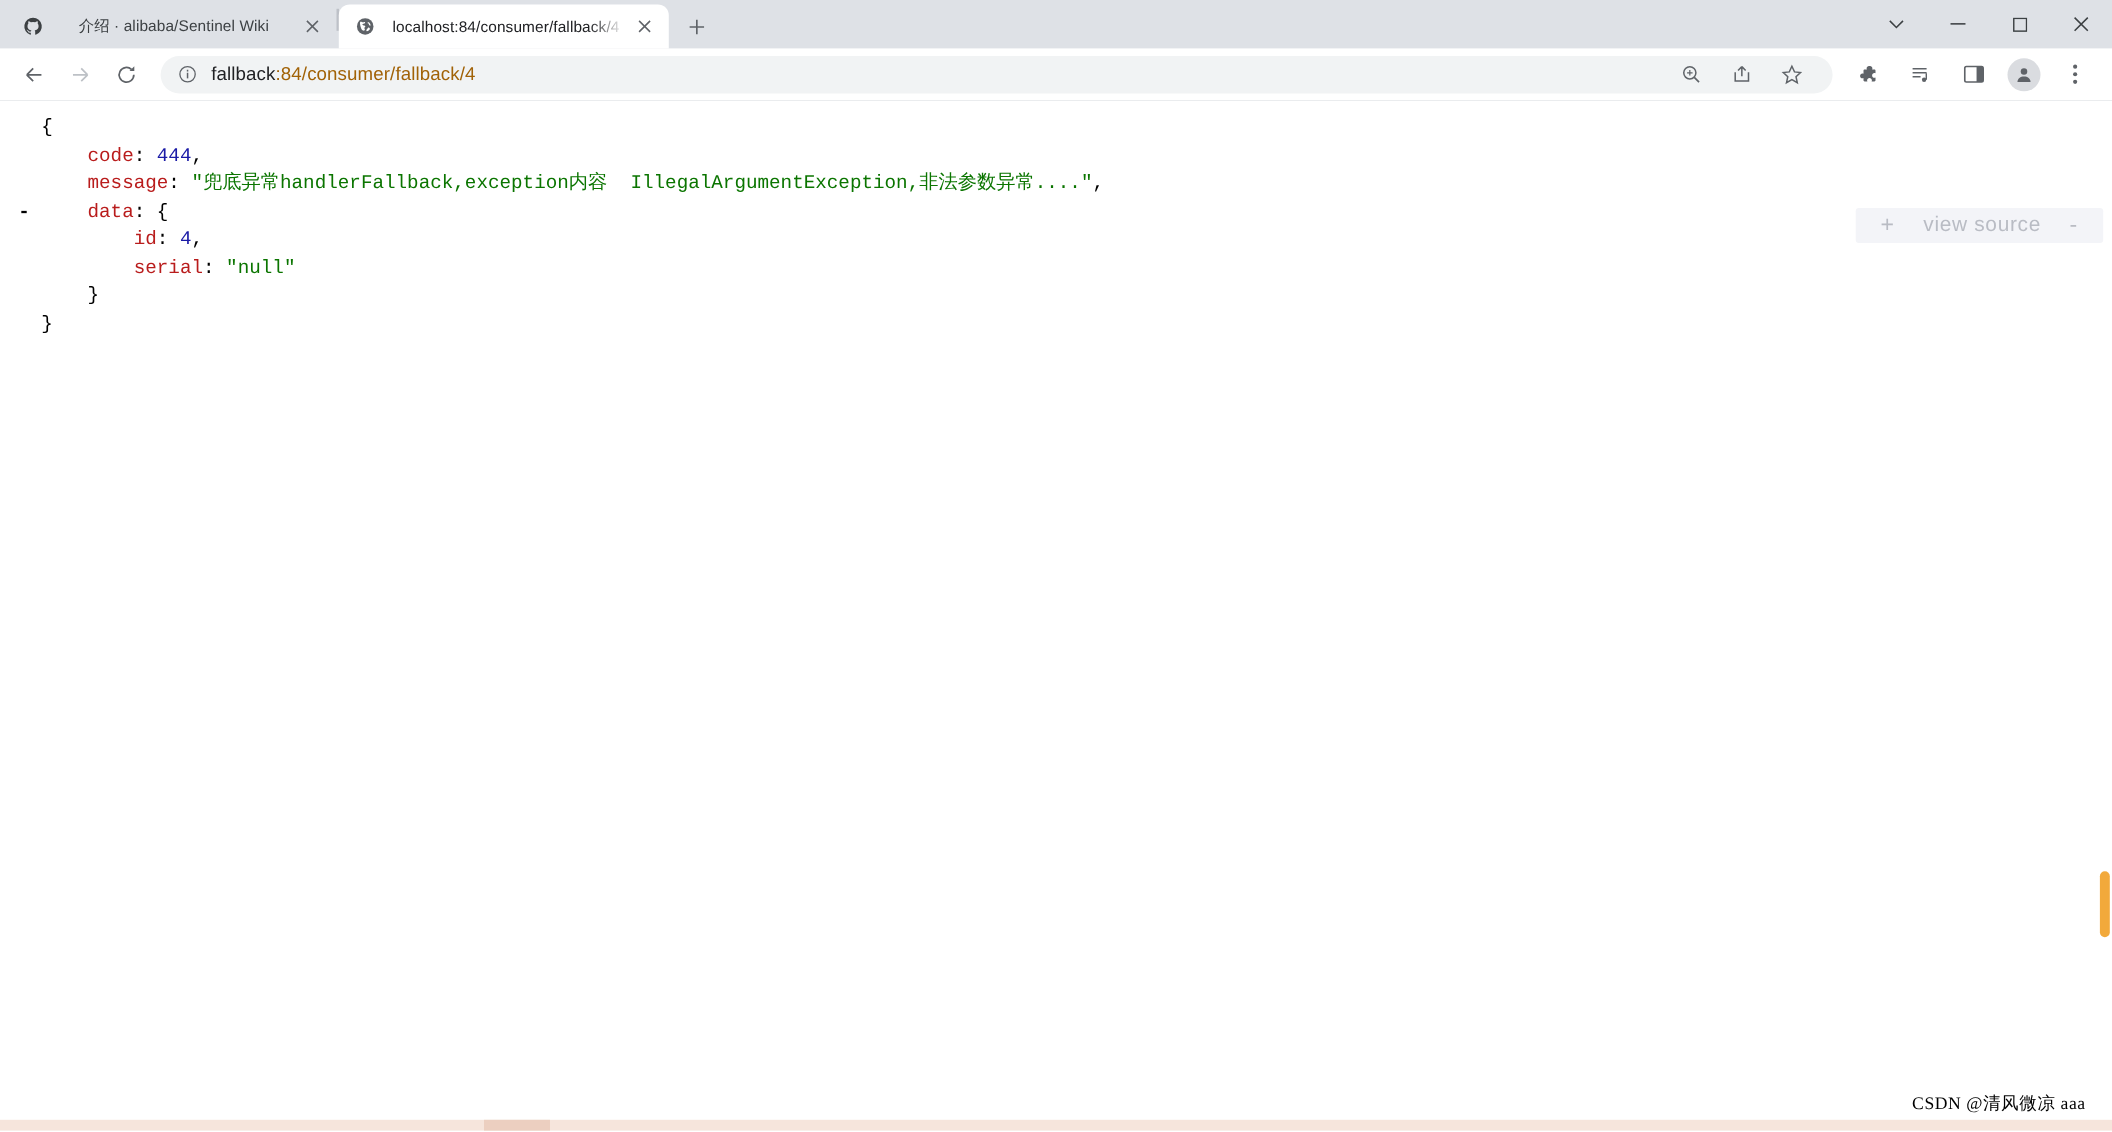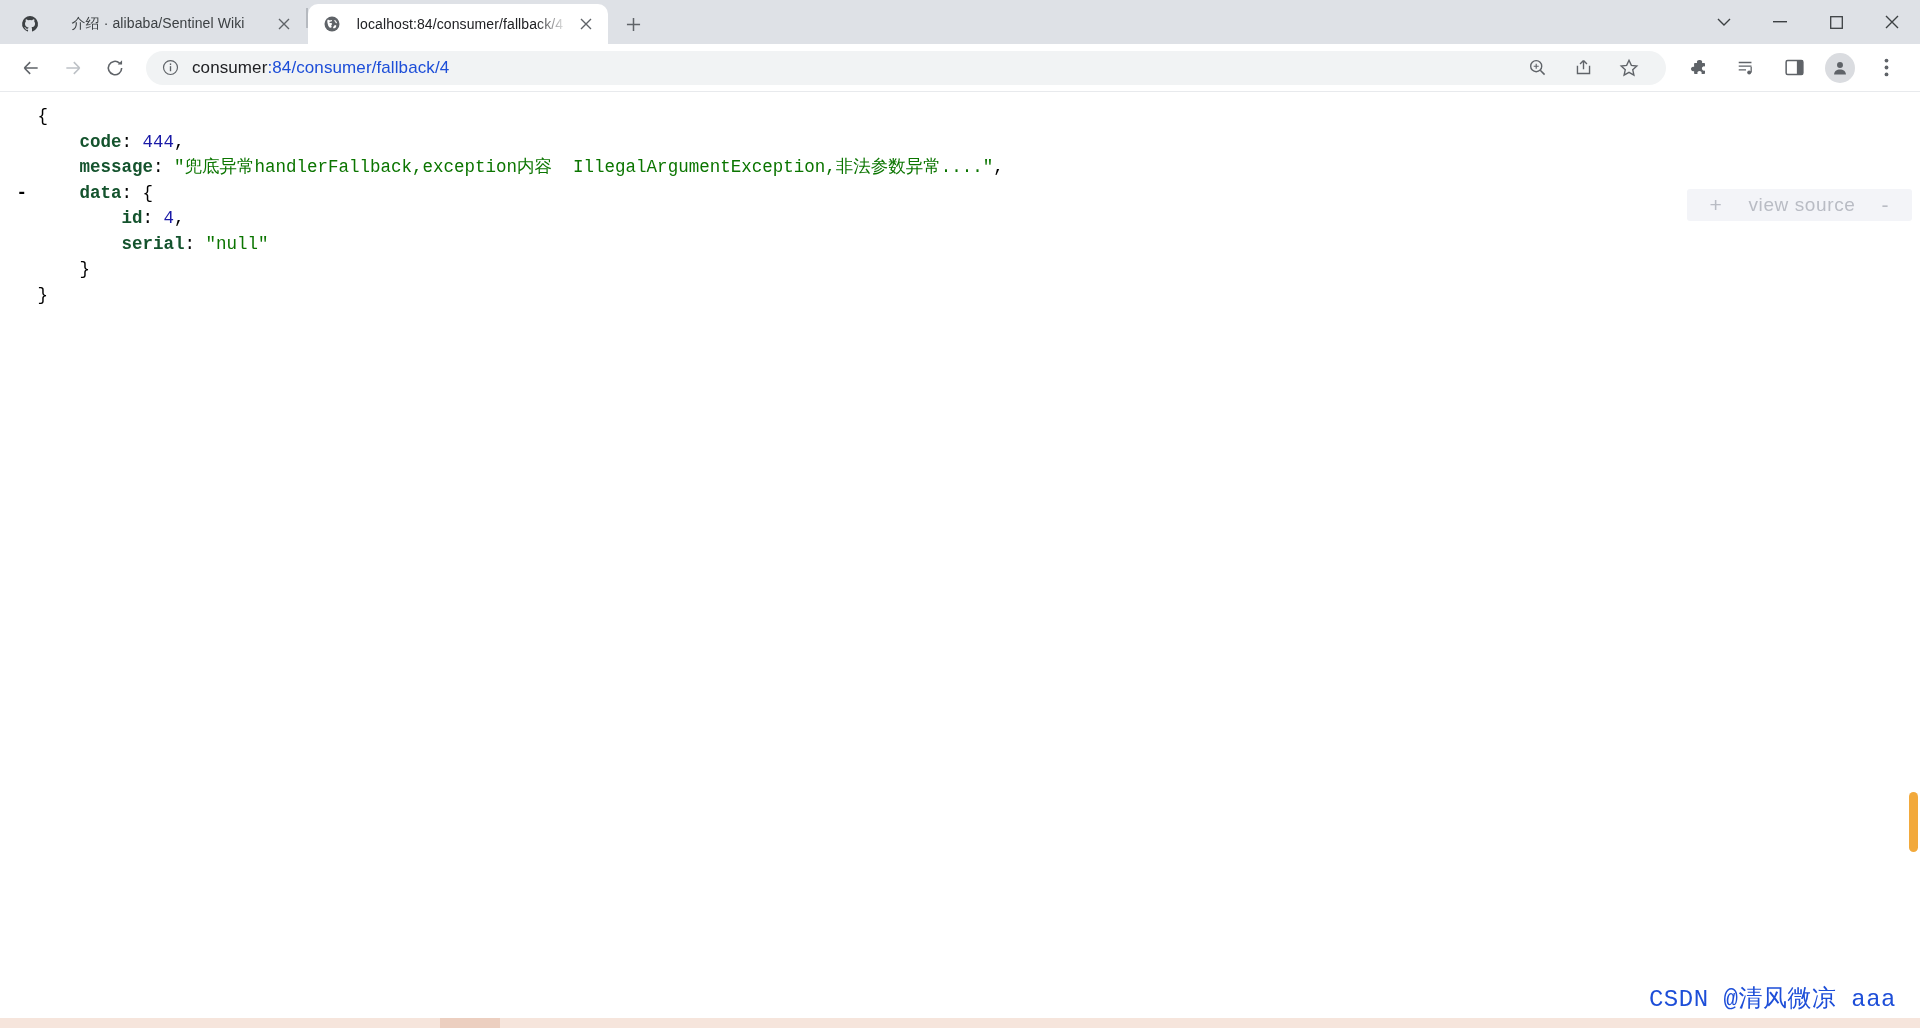--- a/index.html
+++ b/index.html
@@ -126,21 +126,21 @@
     margin-right: 12px;
     display: flex; align-items: center; justify-content: center;
     color: #5f6368;
   }
   .omni-url {
     font-size: 17px;
     color: #202124;
     white-space: nowrap;
     letter-spacing: 0.1px;
   }
-  .omni-url .dim { color: #1d4ed8; }
+  .omni-url .dim { color: #a16207; }
   .omni-actions {
     display: flex; align-items: center;
     margin-left: auto;
   }
   .omni-actions .navbtn { margin: 0 6px; }
   .tb-right { display: flex; align-items: center; }
   .tb-right .navbtn { margin: 0 7px; }
   .avatar-btn {
     width: 30px; height: 30px;
     border-radius: 50%;
@@ -160,21 +160,21 @@
   }
   .json-pre {
     padding: 12px 0 0 6px;
     font-family: "Liberation Mono", "DejaVu Sans Mono", monospace;
     font-size: 17.5px;
     line-height: 25.5px;
     color: #000000;
     white-space: pre;
   }
   .jline { white-space: pre; display: block; }
-  .k { font-weight: bold; color: #14532d; }
+  .k { font-weight: normal; color: #b91c1c; }
   .num { color: #1a1aa6; font-family: Liberation Mono, monospace; }
   .str { color: #0b7500; }
   .punc { color: #000; }
   .collapse {
     color: #000;
     font-weight: bold;
   }
 
   .view-source {
     position: absolute;
@@ -202,23 +202,23 @@
     width: 9px;
     height: 60px;
     border-radius: 5px;
     background: #f2a93b;
   }
 
   .watermark {
     position: absolute;
     right: 24px;
     bottom: 14px;
-    font-size: 24px;
-    color: #1d4ed8;
-    font-family: Liberation Mono, monospace;
+    font-size: 16px;
+    color: #000000;
+    font-family: Liberation Serif, serif;
     letter-spacing: 0.5px;
   }
   .bottom-bar {
     position: absolute;
     left: 0; bottom: 0;
     width: 1920px; height: 10px;
     background: #f6e5dc;
   }
   .bottom-bar .seg {
     position: absolute;
@@ -319,21 +319,21 @@
     </div>
 
     <div class="omnibox">
       <span class="omni-info">
         <svg width="17" height="17" viewBox="0 0 20 20">
           <circle cx="10" cy="10" r="8.2" fill="none" stroke="#5f6368" stroke-width="1.4"></circle>
           <rect x="9.2" y="8.4" width="1.6" height="6" fill="#5f6368"></rect>
           <rect x="9.2" y="5.2" width="1.6" height="1.9" fill="#5f6368"></rect>
         </svg>
       </span>
-      <span class="omni-url"><span>consumer</span><span class="dim">:84/consumer/fallback/4</span></span>
+      <span class="omni-url"><span>fallback</span><span class="dim">:84/consumer/fallback/4</span></span>
       <span class="omni-actions">
         <span class="navbtn">
           <svg width="19" height="19" viewBox="0 0 22 22">
             <circle cx="9.5" cy="9.5" r="6.4" fill="none" stroke="#5f6368" stroke-width="1.6"></circle>
             <path stroke="#5f6368" stroke-width="1.8" d="M14.2 14.2l5 5"></path>
             <path stroke="#5f6368" stroke-width="1.3" d="M6.6 9.5h5.8M9.5 6.6v5.8"></path>
           </svg>
         </span>
         <span class="navbtn">
           <svg width="19" height="19" viewBox="0 0 22 22">

